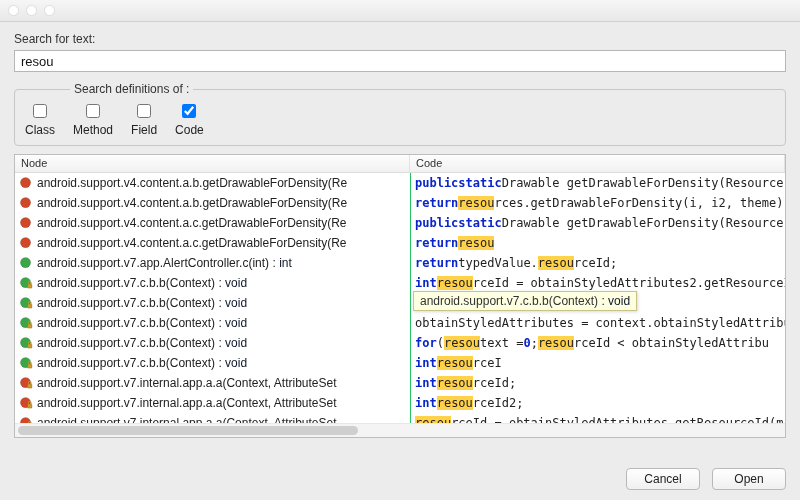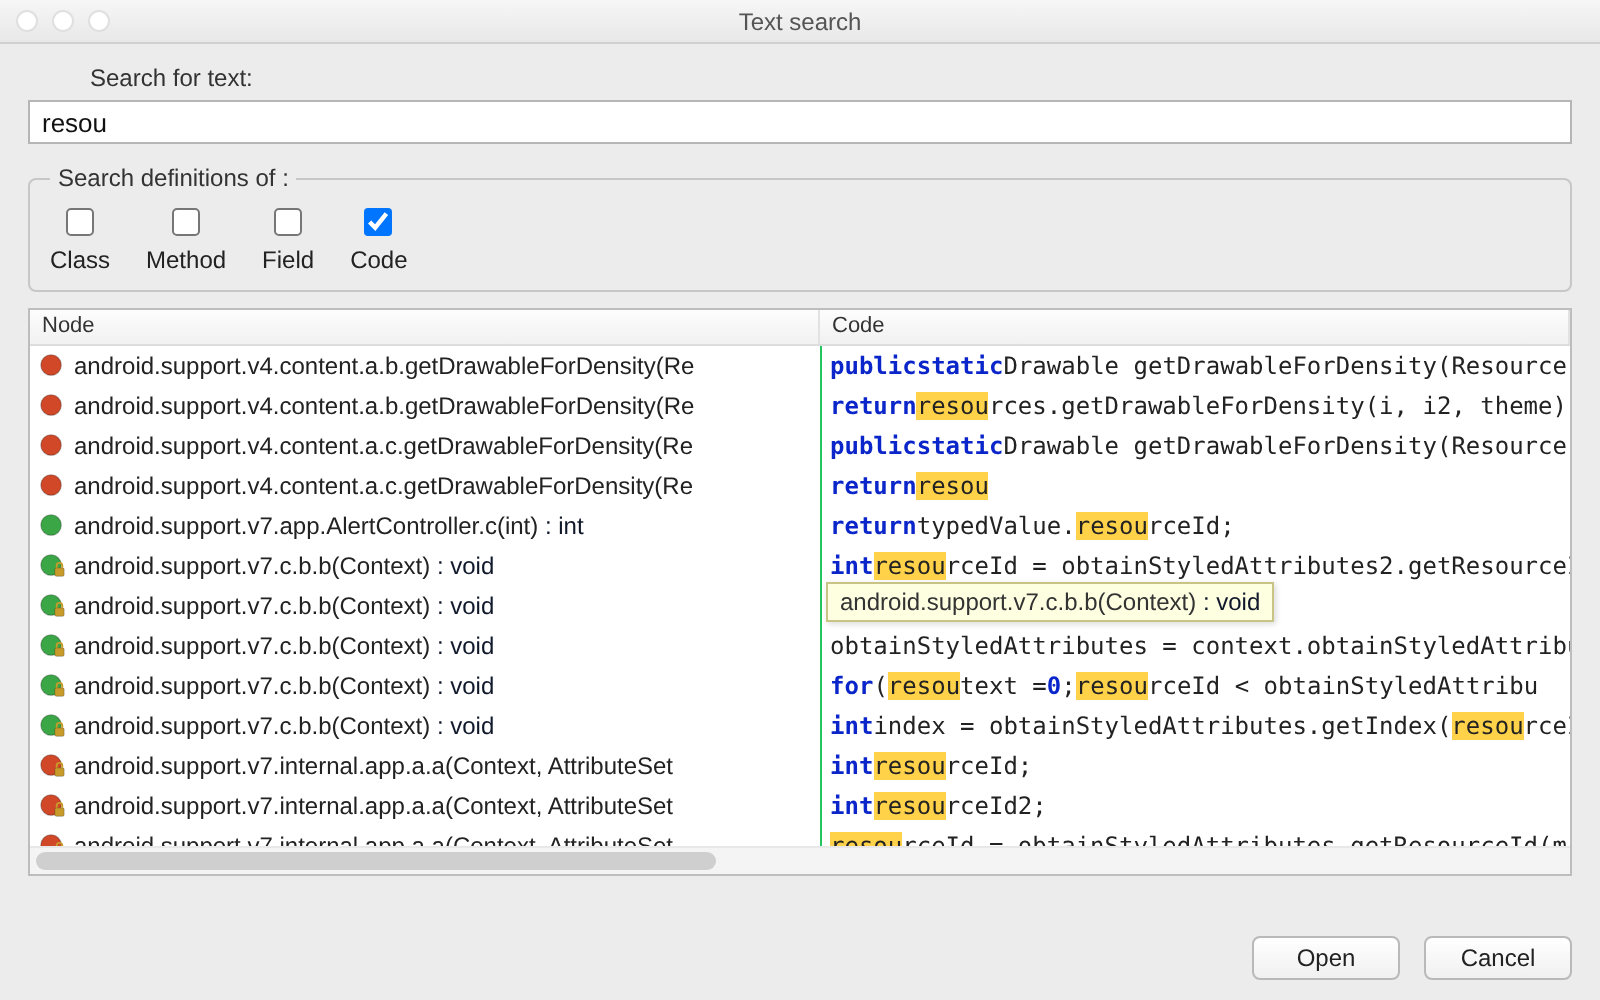--- a/index.html
+++ b/index.html
@@ -19,39 +19,39 @@
     background: linear-gradient(#f6f6f6, #e8e8e8);
     border-bottom: 1px solid #d0d0d0;
     display: flex;
     align-items: center;
     position: relative;
   }
   .traffic { position: absolute; left: 8px; top: 5px; display: flex; gap: 7px; }
   .dot { width: 11px; height: 11px; border-radius: 50%; border: 1px solid rgba(0,0,0,0.12); background: #fff; }
   .title { flex: 1; text-align: center; font-size: 12px; color: #555; }
   .content { padding: 10px 14px 0 14px; }
-  .label { font-size: 12px; margin-bottom: 4px; color: #333; margin-left: 31px; }
+  .label { font-size: 12px; margin-bottom: 4px; color: #333; }
   .search-input {
     width: 100%;
     height: 22px;
     font-size: 13px;
     font-family: -apple-system, Arial, sans-serif;
     padding: 2px 6px;
     border: 1px solid #b6b6b6;
     background: #fff;
     outline: none;
     color: #111;
   }
   fieldset.defs {
     margin: 10px 0 8px 0;
     border: 1px solid #c7c7c7;
     border-radius: 4px;
     padding: 6px 10px 8px 10px;
   }
-  fieldset.defs legend { font-size: 12px; color: #333; padding: 0 4px; }
+  fieldset.defs legend { font-size: 12px; color: #333; padding: 0 4px; margin-left: 45px; }
   .cbrow { display: flex; gap: 18px; align-items: center; padding-top: 2px; }
   .cbrow label { display: flex; align-items: center; gap: 5px; font-size: 12px; color: #222; flex-direction: column; }
   .cbrow input[type=checkbox] { width: 14px; height: 14px; margin: 0; }
   .results {
     margin: 0 14px;
     border: 1px solid #bdbdbd;
     background: #fff;
     height: 284px;
     display: flex;
     flex-direction: column;
@@ -145,21 +145,20 @@
 </style>
 </head>
 <body>
 
 <div class="titlebar">
   <div class="traffic">
     <div class="dot"></div>
     <div class="dot"></div>
     <div class="dot"></div>
   </div>
-  <div class="title">Text search</div>
 </div>
 
 <div class="content">
   <div class="label">Search for text:</div>
   <input class="search-input" type="text" value="resou" style="">
 
   <fieldset class="defs">
     <legend>Search definitions of :</legend>
     <div class="cbrow">
       <label>
@@ -318,21 +317,20 @@
         <div class="cell node col-node">
           <span class="icn"><svg viewBox="0 0 15 15" width="14" height="14">
               <circle cx="7" cy="7" r="5.5" fill="#3aa646" stroke="rgba(0,0,0,0.25)" stroke-width="0.6"></circle>
               <rect x="9" y="8.5" width="5" height="4.5" rx="0.8" fill="#c79a2a" stroke="rgba(0,0,0,0.3)" stroke-width="0.4"></rect>
               <path d="M10 8.5 v-1.2 a1.5 1.5 0 0 1 3 0 v1.2" fill="none" stroke="#c79a2a" stroke-width="1"></path>
             </svg></span>
           <span class="node-text">android.support.v7.c.b.b(Context)<span class="node-suffix"> : void</span></span>
         </div>
         <div class="cell code col-code">
           <span class="kw">int </span>
-          <span>index = obtainStyledAttributes.getIndex(</span>
           <span class="hl">resou</span>
           <span>rceI</span>
         </div>
       </div>
       <div class="row">
         <div class="cell node col-node">
           <span class="icn"><svg viewBox="0 0 15 15" width="14" height="14">
               <circle cx="7" cy="7" r="5.5" fill="#d04828" stroke="rgba(0,0,0,0.25)" stroke-width="0.6"></circle>
               <rect x="9" y="8.5" width="5" height="4.5" rx="0.8" fill="#c79a2a" stroke="rgba(0,0,0,0.3)" stroke-width="0.4"></rect>
               <path d="M10 8.5 v-1.2 a1.5 1.5 0 0 1 3 0 v1.2" fill="none" stroke="#c79a2a" stroke-width="1"></path>
@@ -377,15 +375,15 @@
     </div>
   <div class="hscroll">
     <div class="thumb"></div>
   </div>
   <div class="tooltip" style="left:398px; top:136px;">
     <span>android.support.v7.c.b.b(Context)</span><span class="node-suffix"> : void</span>
   </div>
 </div>
 
 <div class="footer">
+  <button class="btn">Cancel</button>
   <button class="btn">Open</button>
-  <button class="btn">Cancel</button>
 </div>
 
 </body></html>

